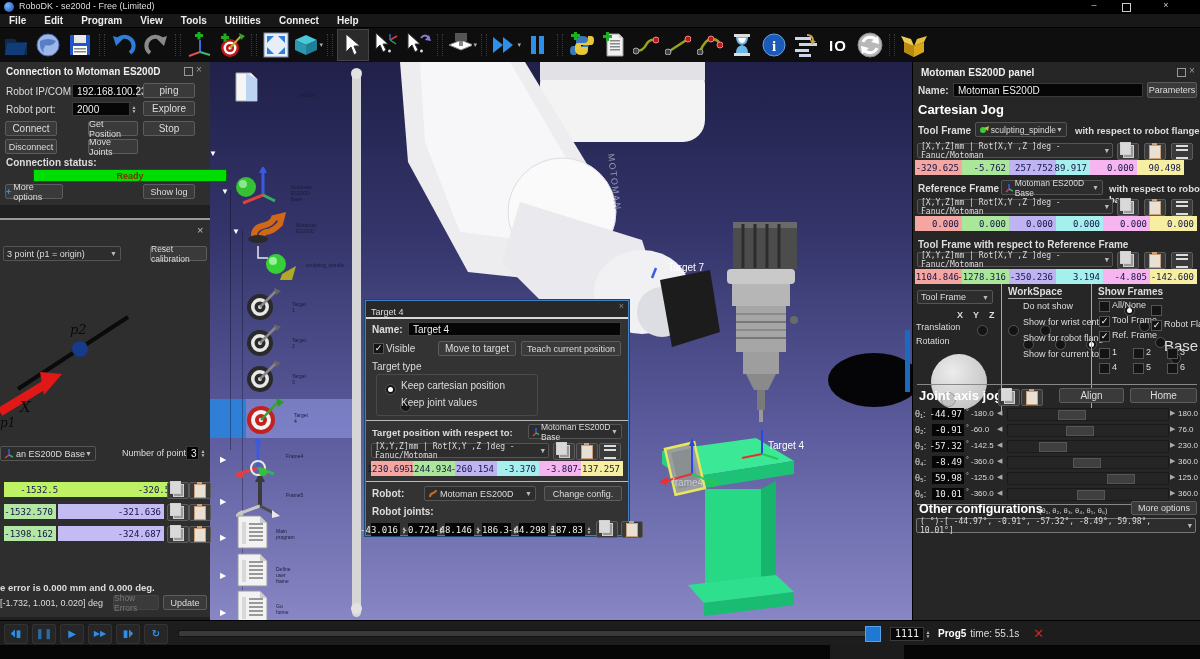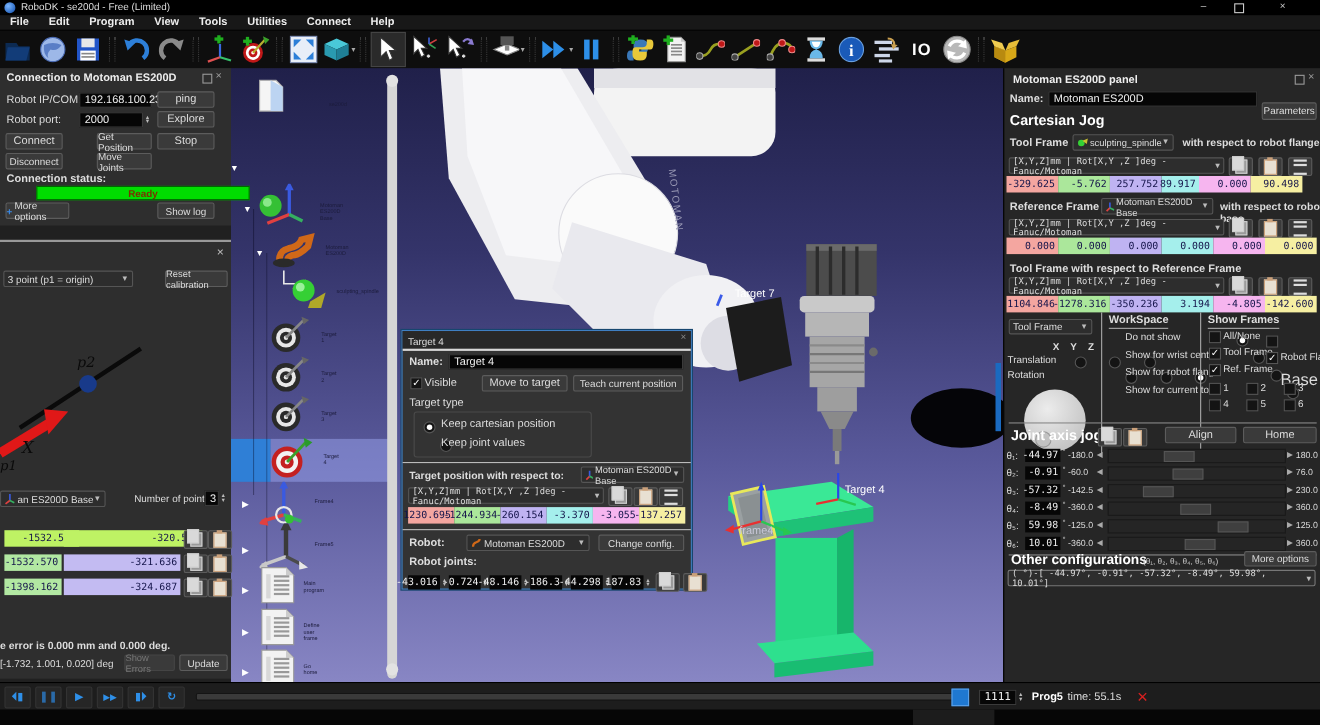--- a/index.html
+++ b/index.html
@@ -675,21 +675,21 @@
         <span class="ic-paste"></span>
       </div>
     <div class="abs sqbtn" style="left:233px;top:142px;">
         <span class="ic-menu"></span>
       </div>
     <div class="abs" style="left:5px;top:160px;display:flex;">
       <div class="cell c0" style="width:42px;">1230.695</div>
       <div class="cell c1" style="width:42px;">-1244.934</div>
       <div class="cell c2" style="width:42px;">-260.154</div>
       <div class="cell c3" style="width:42px;">-3.370</div>
-      <div class="cell c4" style="width:42px;">-3.055</div>
+      <div class="cell c4" style="width:42px;">-3.807</div>
       <div class="cell c5" style="width:42px;">-137.257</div>
     </div>
     <div class="abs secline" style="left:0;top:180px;width:262px;"></div>
     <div class="abs lbl bold" style="left:6px;top:187px;">Robot:</div>
     <div class="abs dd" style="left:58px;top:185px;width:112px;height:15px;">
       <svg width="10" height="11">
           <path d="M2,9 q0,-3 3,-4 q3,-1 3,-3" fill="none" stroke="#d06818" stroke-width="2"></path>
         </svg>
       <span style="margin-left:2px;">Motoman ES200D</span>
         <span class="dda">▼</span>
@@ -736,21 +736,21 @@
     </div>
   </div>
 
   <div class="abs" style="left:912px;top:62px;width:288px;height:558px;background:#262626;border-left:1px solid #000;padding-left:22px;">
     <div class="abs ptitle" style="left:8px;top:5px;">Motoman ES200D panel</div>
     <span class="abs" style="left:264px;top:6px;width:7px;height:7px;border:1px solid #999;"></span>
     <span class="abs" style="left:276px;top:3px;color:#999;font-size:10px;">×</span>
 
     <div class="abs lbl bold" style="left:5px;top:23px;">Name:</div>
     <div class="abs inp" style="left:40px;top:21px;width:190px;height:14px;">Motoman ES200D</div>
-    <div class="abs btn" style="left:234px;top:20px;width:50px;height:16px;font-size:9px;margin-top:11px;">Parameters</div>
+    <div class="abs btn" style="left:234px;top:20px;width:50px;height:16px;font-size:9px;">Parameters</div>
 
     <div class="abs lbl bold" style="left:5px;top:40px;font-size:13px;color:#fff;">Cartesian Jog</div>
 
     <div class="abs lbl bold" style="left:5px;top:63px;">Tool Frame</div>
     <div class="abs dd" style="left:62px;top:60px;width:92px;height:15px;">
       <svg width="10" height="10">
           <circle cx="4" cy="5" r="3" fill="#35d035"></circle>
           <polygon points="5,3 10,1 9,6" fill="#c8c030"></polygon>
         </svg>
       <span style="margin-left:2px;font-size:8.5px;">sculpting_spindle</span>

